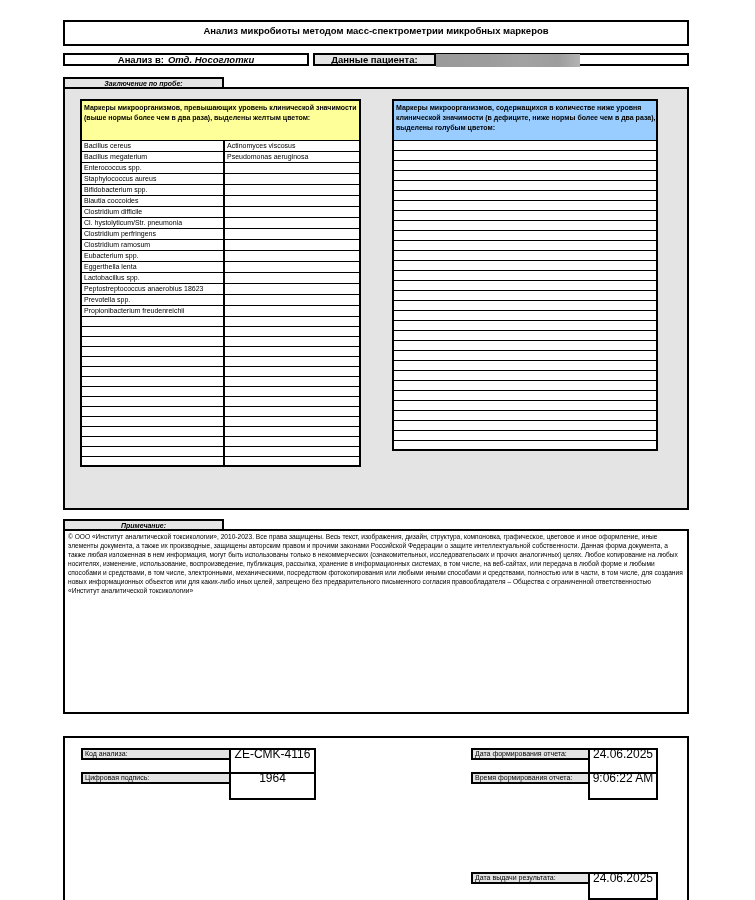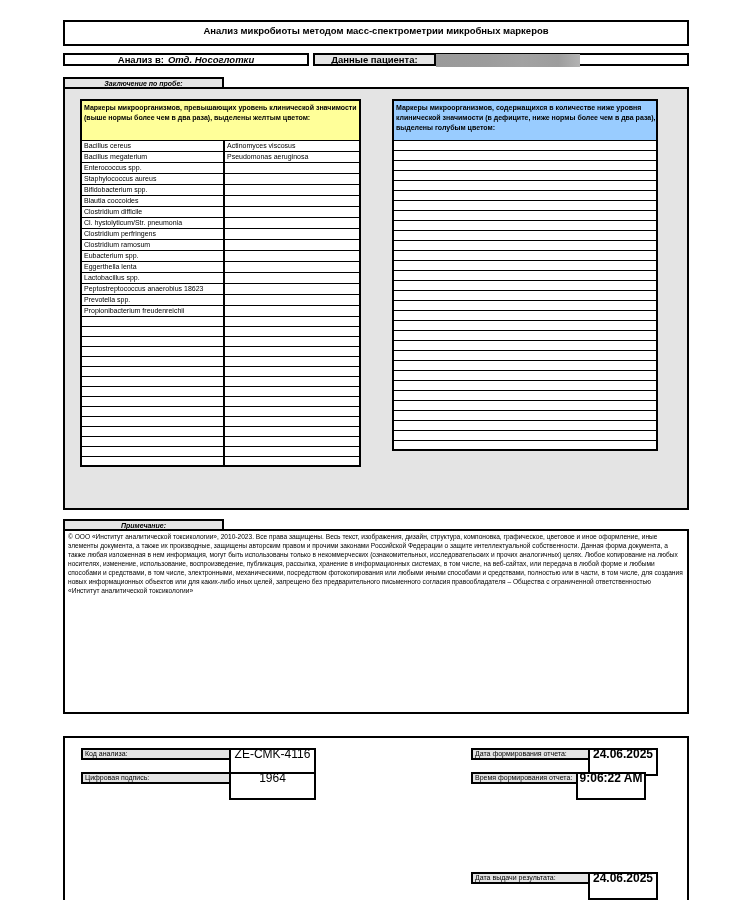--- a/index.html
+++ b/index.html
@@ -69,21 +69,21 @@
       border: 2px solid #000; background: #fff;
     }
     .kv-label {
       height: 12px; background: #e4e4e4; border: 2px solid #000;
       font-size: 7px; line-height: 8px; padding-left: 2px;
     }
     .kv-value {
       height: 28px; background: #fff; border: 2px solid #000;
       font-size: 12px; line-height: 8px; text-align: center;
     }
-    .kv-value.bold { font-weight: bold; }
+    .kv-value.bold { font-weight: normal; }
   </style>
 </head>
 <body>
 
 <div class="abs box title">Анализ микробиоты методом масс-спектрометрии микробных маркеров</div>
 
 <div class="abs box markers-box">
   <span>Анализ в:</span><span class="loc">Отд. Носоглотки</span>
 </div>
 
@@ -341,17 +341,17 @@
   <div class="abs kv-label" style="left:16px; top:10px; width:150px;">Код анализа:</div>
   <div class="abs kv-value" style="left:164px; top:10px; width:87px;">ZE-CMK-4116</div>
 
   <div class="abs kv-label" style="left:16px; top:34px; width:150px;">Цифровая подпись:</div>
   <div class="abs kv-value" style="left:164px; top:34px; width:87px;">1964</div>
 
   <div class="abs kv-label" style="left:406px; top:10px; width:119px;">Дата формирования отчета:</div>
   <div class="abs kv-value bold" style="left:523px; top:10px; width:70px;">24.06.2025</div>
 
   <div class="abs kv-label" style="left:406px; top:34px; width:119px;">Время формирования отчета:</div>
-  <div class="abs kv-value bold" style="left:511px; top:34px; width:70px;">9:06:22 AM</div>
+  <div class="abs kv-value bold" style="left:523px; top:34px; width:70px;">9:06:22 AM</div>
 
   <div class="abs kv-label" style="left:406px; top:134px; width:119px;">Дата выдачи результата:</div>
   <div class="abs kv-value bold" style="left:523px; top:134px; width:70px;">24.06.2025</div>
 </div>
 
 </body></html>

